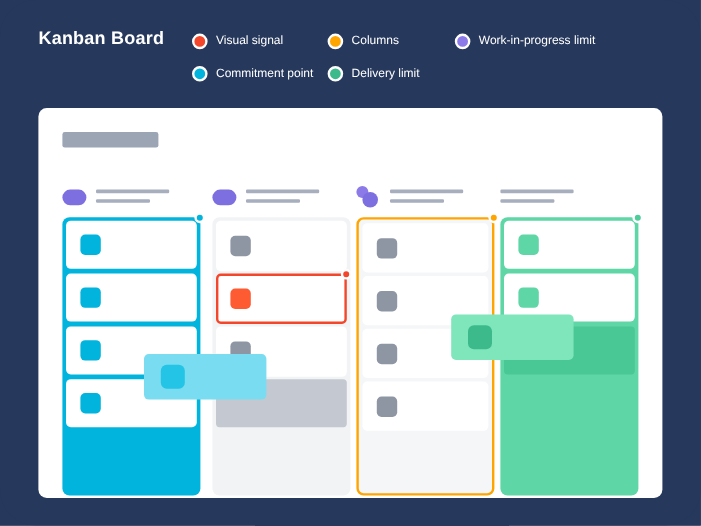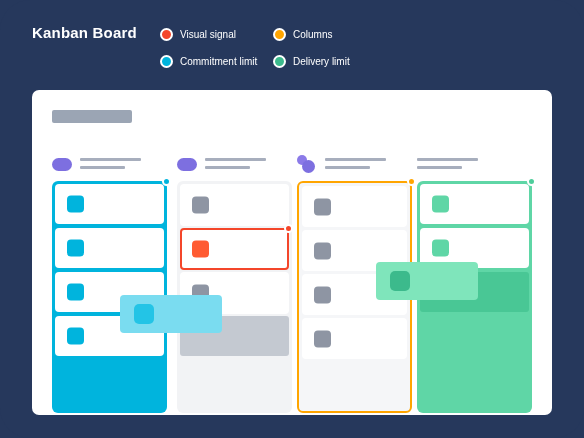--- a/index.html
+++ b/index.html
@@ -104,25 +104,29 @@
   <div class="legend">
     <div class="legend-row r1">
       <div class="legend-item c1">
         <span class="dot" style="background:#f4462a"></span>
         <span class="legend-label">Visual signal</span>
       </div>
       <div class="legend-item c2">
         <span class="dot" style="background:#ffa500"></span>
         <span class="legend-label">Columns</span>
       </div>
+      <div class="legend-item c3">
+        <span class="dot" style="background:#8b7ae8"></span>
+        <span class="legend-label">Work-in-progress limit</span>
+      </div>
     </div>
     <div class="legend-row r2">
       <div class="legend-item c1">
         <span class="dot" style="background:#00b4dd"></span>
-        <span class="legend-label">Commitment limit</span>
+        <span class="legend-label">Commitment point</span>
       </div>
       <div class="legend-item c2">
         <span class="dot" style="background:#3cba8c"></span>
         <span class="legend-label">Delivery limit</span>
       </div>
     </div>
   </div>
 
   <div class="panel">
 

